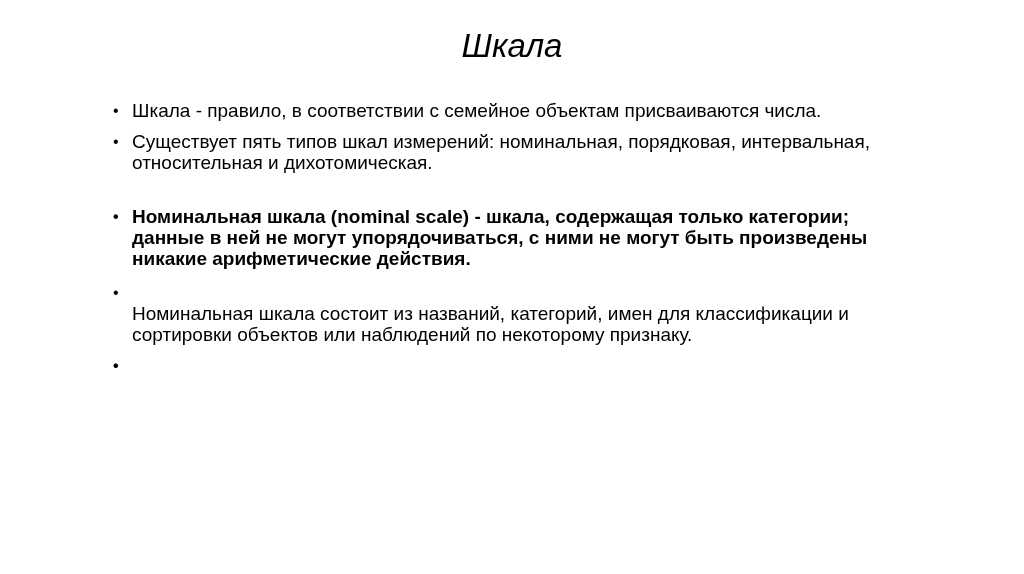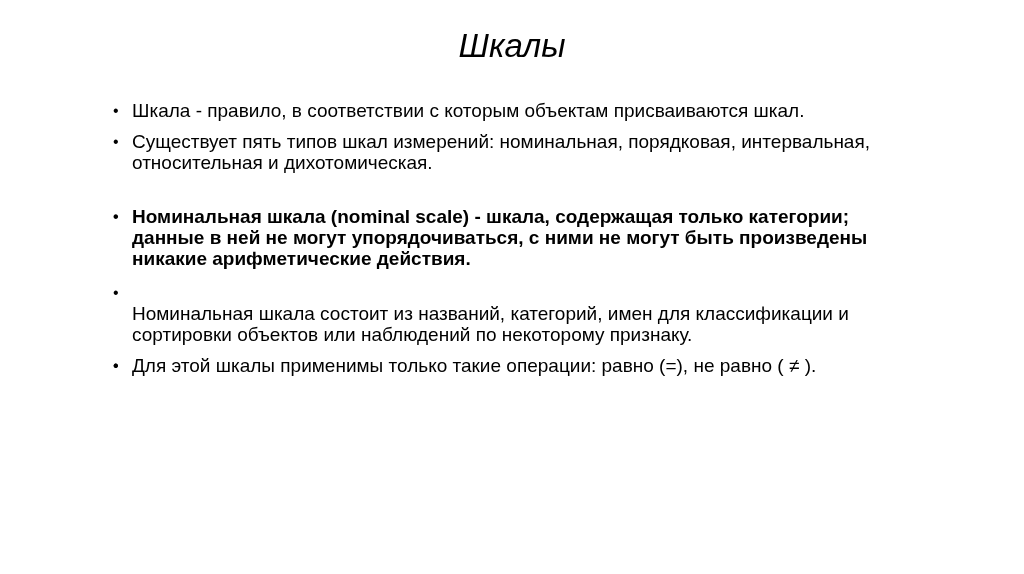--- a/index.html
+++ b/index.html
@@ -41,40 +41,39 @@
     }
     .item.bold { font-weight: bold; }
     .gap-small { margin-top: 10px; }
     .gap-large { margin-top: 33px; }
     .gap-mid { margin-top: 13px; }
     .blank-line { display: block; height: 21px; }
   </style>
 </head>
 <body>
 
-<div class="title">Шкалы</div>
+<div class="title">Шкала</div>
 
 <ul class="list">
   <li class="item">
     <span class="bullet">•</span>
-    <span>Шкала - правило, в соответствии с которым объектам присваиваются шкал.</span>
+    <span>Шкала - правило, в соответствии с семейное объектам присваиваются числа.</span>
   </li>
   <li class="item gap-small">
     <span class="bullet">•</span>
     <span>Существует пять типов шкал измерений: номинальная, порядковая, интервальная, относительная и дихотомическая.</span>
   </li>
   <li class="item bold gap-large">
     <span class="bullet">•</span>
     <span>Номинальная шкала (nominal scale) - шкала, содержащая только категории; данные в ней не могут упорядочиваться, с ними не могут быть произведены никакие арифметические действия.</span>
   </li>
   <li class="item gap-mid">
     <span class="bullet">•</span>
     <span class="blank-line"></span>
     <span>Номинальная шкала состоит из названий, категорий, имен для классификации и сортировки объектов или наблюдений по некоторому признаку.</span>
   </li>
   <li class="item gap-small">
     <span class="bullet">•</span>
   </li>
   <li class="item gap-small">
     <span class="bullet">•</span>
-    <span>Для этой шкалы применимы только такие операции: равно (=), не равно ( ≠ ).</span>
   </li>
 </ul>
 
 </body></html>

